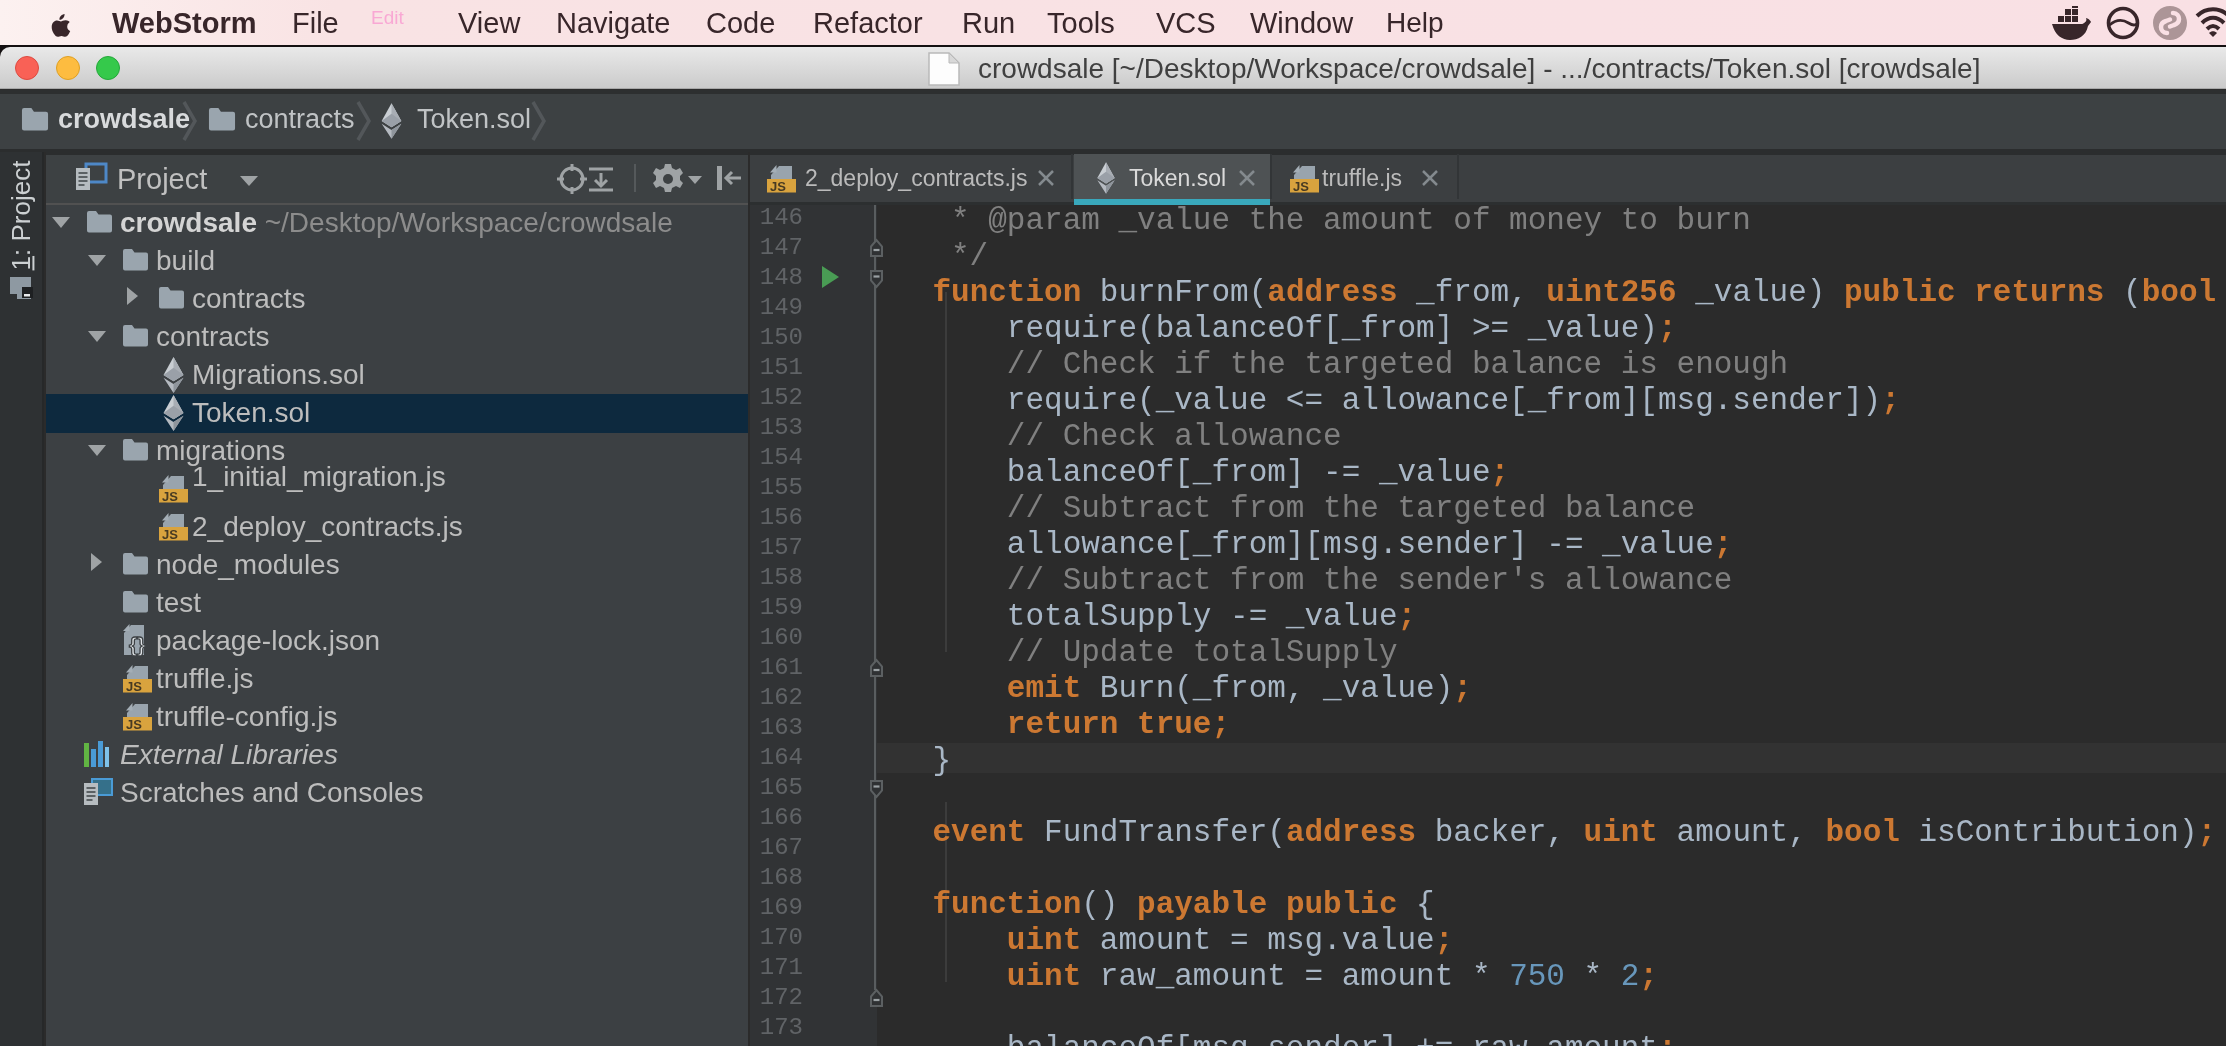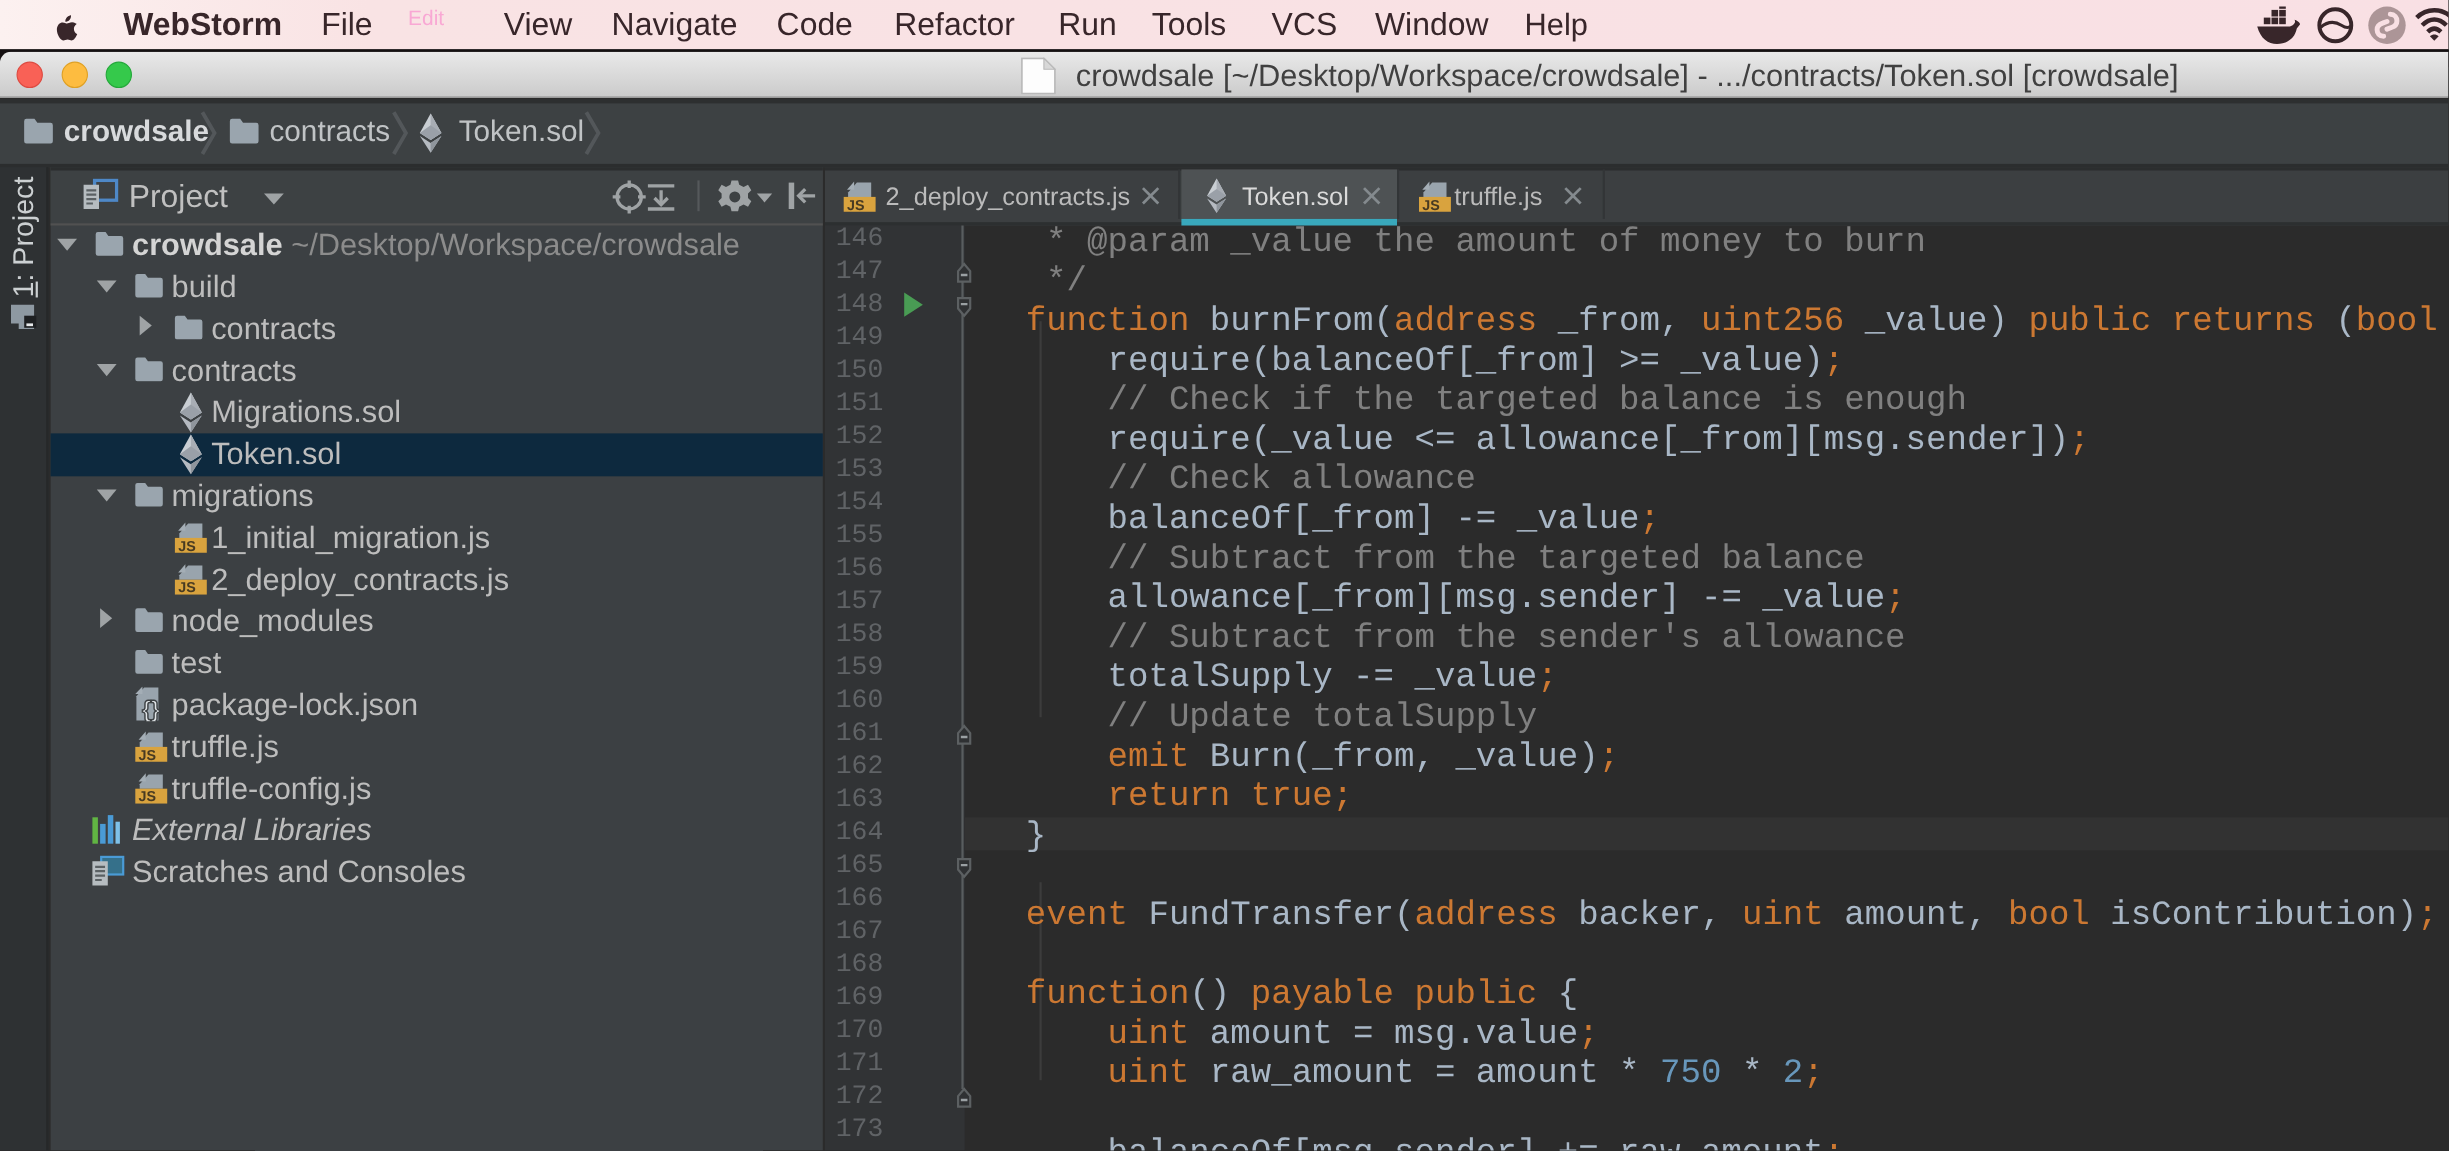--- a/index.html
+++ b/index.html
@@ -1,20 +1,20 @@
 <!DOCTYPE html>
 <html><head>
 <meta charset="utf-8">
 <style>
 * { margin:0; padding:0; box-sizing:border-box; }
 html,body { width:2226px; height:1046px; overflow:hidden; background:#2b2b2b; }
 body { font-family:"Liberation Sans", sans-serif; position:relative; }
 .a { position:absolute; }
 pre { font-family:"Liberation Mono", monospace; }
-.k { color:#cc7832; font-weight:normal; }
+.k { color:#cc7832; font-weight:bold; }
 .c { color:#808080; }
 .n { color:#6897bb; }
 </style>
 </head>
 <body>
 
 <div class="a" style="left:0;top:0;width:2226px;height:45px;background:linear-gradient(90deg,#fcf1f0 0%,#f9e3e4 15%,#f9e0e4 100%);"></div>
 <div class="a" style="left:0;top:45px;width:2226px;height:2px;background:#0d0d0d;"></div>
 <svg class="a" style="left:46px;top:8px;" width="28" height="30" viewBox="0 0 28 30">
 <path d="M14.5 8.2c1.5-2 4-2.3 4-2.3s.4 2.2-1.2 4c-1.5 1.9-3.8 1.9-3.8 1.9s-.5-1.8 1-3.6z" fill="#38262a"></path>
@@ -196,21 +196,21 @@
 <svg class="a" style="left:122px;top:438px;" width="27" height="23" viewBox="0 0 27 23">
     <path d="M1 3 a2 2 0 0 1 2-2 h7 l2.5 3.5 h11.5 a2 2 0 0 1 2 2 v14 a2 2 0 0 1-2 2 h-21 a2 2 0 0 1-2-2 z" fill="#9aa5ae"></path>
   </svg>
 <div class="a" style="left:156px;top:435px;font-size:28px;font-weight:normal;color:#bdbdbd;">migrations</div>
 <svg class="a" style="left:158px;top:472px;" width="31" height="31" viewBox="0 0 31 31">
     <polygon points="5,13 13,4 26,4 26,17 5,17" fill="#99a4ad"></polygon>
     <polygon points="4,10.5 10.5,3 10.5,10.5" fill="#a4aeb6"></polygon>
     <rect x="1" y="17" width="29" height="13.5" fill="#d9a33e"></rect>
     <text x="4" y="28.5" font-size="13" font-weight="bold" fill="#473a22" font-family="Liberation Sans">JS</text>
   </svg>
-<div class="a" style="left:192px;top:473px;font-size:28px;font-weight:normal;color:#bdbdbd;">1_initial_migration.js</div>
+<div class="a" style="left:192px;top:461px;font-size:28px;font-weight:normal;color:#bdbdbd;">1_initial_migration.js</div>
 <svg class="a" style="left:158px;top:510px;" width="31" height="31" viewBox="0 0 31 31">
     <polygon points="5,13 13,4 26,4 26,17 5,17" fill="#99a4ad"></polygon>
     <polygon points="4,10.5 10.5,3 10.5,10.5" fill="#a4aeb6"></polygon>
     <rect x="1" y="17" width="29" height="13.5" fill="#d9a33e"></rect>
     <text x="4" y="28.5" font-size="13" font-weight="bold" fill="#473a22" font-family="Liberation Sans">JS</text>
   </svg>
 <div class="a" style="left:192px;top:511px;font-size:28px;font-weight:normal;color:#bdbdbd;">2_deploy_contracts.js</div>
 <div class="a" style="left:91px;top:553px;width:0;height:0;border-top:9px solid transparent;border-bottom:9px solid transparent;border-left:11px solid #9fa3a5;"></div>
 <svg class="a" style="left:122px;top:552px;" width="27" height="23" viewBox="0 0 27 23">
     <path d="M1 3 a2 2 0 0 1 2-2 h7 l2.5 3.5 h11.5 a2 2 0 0 1 2 2 v14 a2 2 0 0 1-2 2 h-21 a2 2 0 0 1-2-2 z" fill="#9aa5ae"></path>

